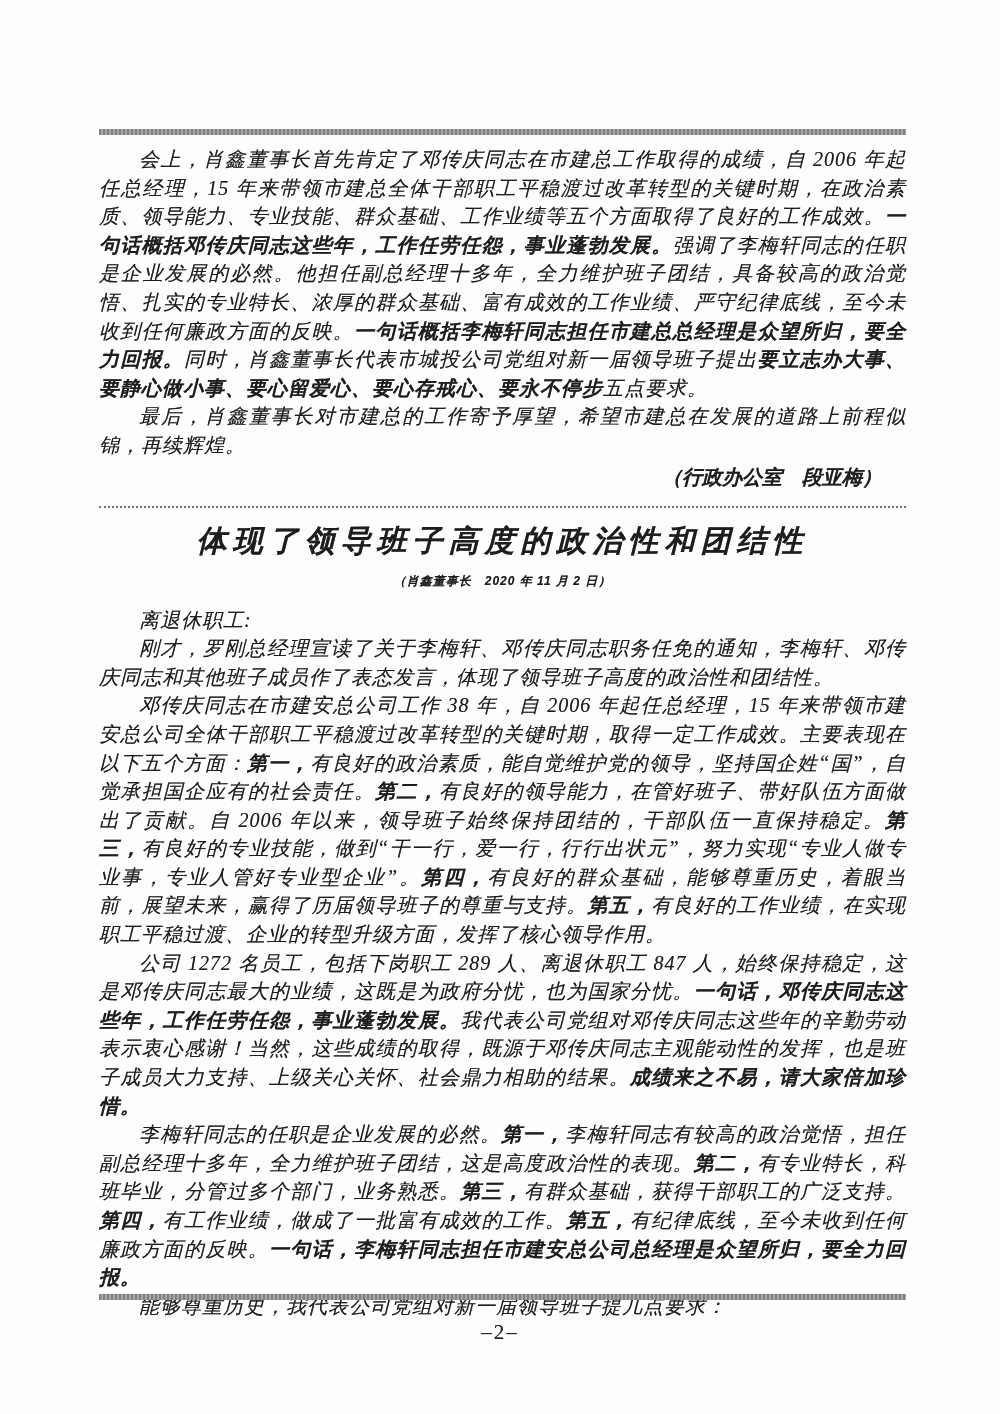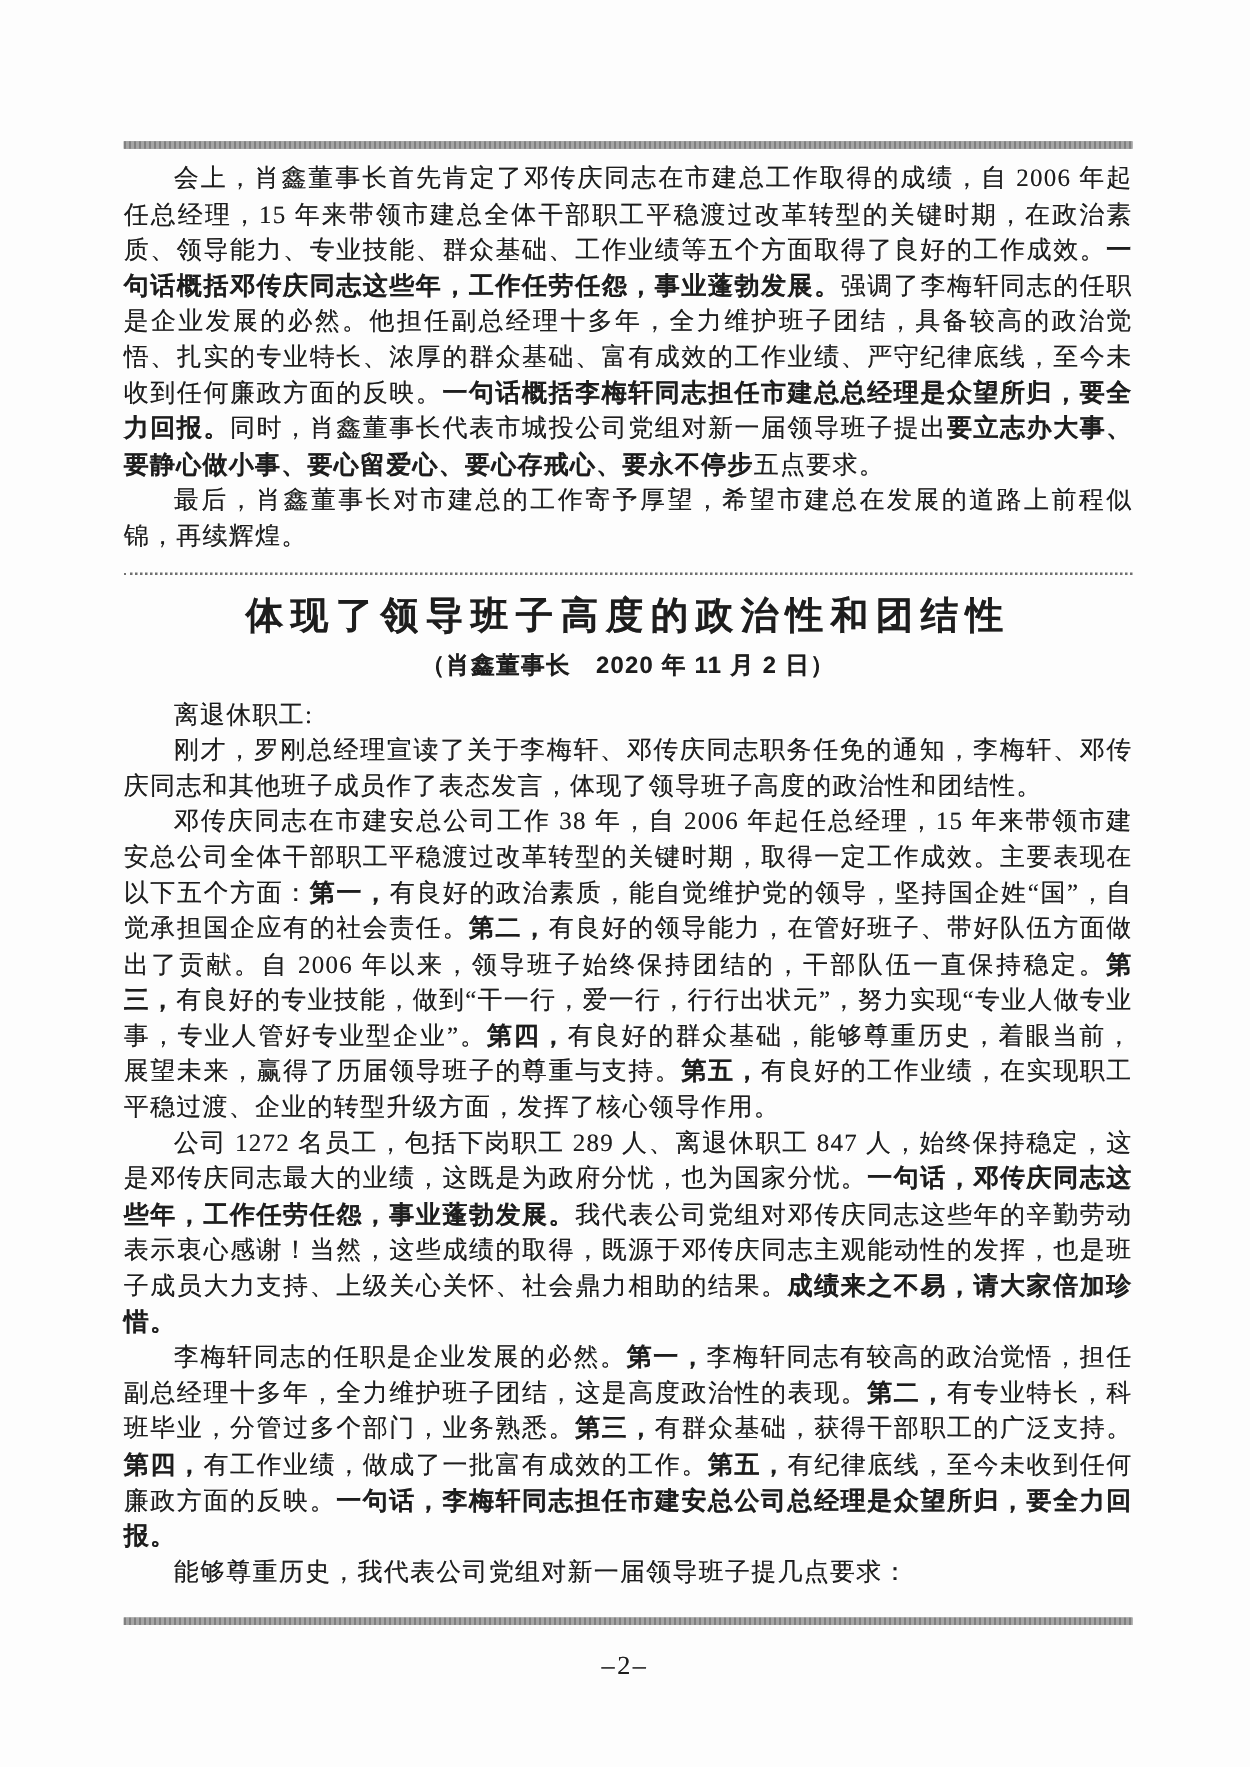--- a/index.html
+++ b/index.html
@@ -8,21 +8,21 @@
     position:relative;
     width:1000px; height:1414px;
     margin:0 auto;
     background:var(--bg,#fdfdfd);
     color:var(--text,#1d1d1d);
     font-family:"Liberation Serif","DejaVu Serif",serif;
     overflow:hidden;
     text-shadow:0 0 .5px rgba(25,25,25,.55);
   }
   .content {
-    position:absolute; left:99px; top:0; width:807px;
+    position:absolute; left:99px; top:16px; width:807px;font-style:italic;
   }
   .rule {
     height:6px;
     background-color:var(--rule,#8e8e8e);
     background-image:repeating-linear-gradient(90deg,#808080 0 2px,#a6a6a6 2px 4px);
   }
   .rule-top { margin-top:113px; }
   .rule-bottom { position:absolute; left:99px; width:807px; top:1294px; }
   .body {
     font-size:20px;
@@ -42,41 +42,42 @@
     margin-top:14px; height:0;
     border-top:2px dotted #6f6f6f;
   }
   .title {
     margin-top:12px;
     font-size:30px; line-height:42px; font-weight:bold;
     text-align:center; letter-spacing:6px;
   }
   .subtitle {
     margin-top:6px;
-    font-size:19px; line-height:26px; font-weight:bold;
+    font-size:12px; line-height:26px; font-weight:bold;
     font-family:"Liberation Sans","DejaVu Sans",sans-serif;
     text-align:center; letter-spacing:1px;
   }
   .salutation { margin-top:12px; }
   .page-number {
     position:absolute; top:1320px; left:0; width:100%;
     text-align:center; font-size:21px; letter-spacing:2px;
   }
 </style>
 </head>
 <body>
 
 <div class="page">
   <div class="content">
 
     <div class="rule rule-top"></div>
 
     <section>
       <p class="body first-para"><span>会上，肖鑫董事长首先肯定了邓传庆同志在市建总工作取得的成绩，自 2006 年起任总经理，15 年来带领市建总全体干部职工平稳渡过改革转型的关键时期，在政治素质、领导能力、专业技能、群众基础、工作业绩等五个方面取得了良好的工作成效。</span><span class="b">一句话概括邓传庆同志这些年，工作任劳任怨，事业蓬勃发展。</span><span>强调了李梅轩同志的任职是企业发展的必然。他担任副总经理十多年，全力维护班子团结，具备较高的政治觉悟、扎实的专业特长、浓厚的群众基础、富有成效的工作业绩、严守纪律底线，至今未收到任何廉政方面的反映。</span><span class="b">一句话概括李梅轩同志担任市建总总经理是众望所归，要全力回报。</span><span>同时，肖鑫董事长代表市城投公司党组对新一届领导班子提出</span><span class="b">要立志办大事、要静心做小事、要心留爱心、要心存戒心、要永不停步</span><span>五点要求。</span></p>
       <p class="body"><span>最后，肖鑫董事长对市建总的工作寄予厚望，希望市建总在发展的道路上前程似锦，再续辉煌。</span></p>
+      <p class="signature">（行政办公室　段亚梅）</p>
     </section>
 
     <div class="divider"></div>
 
     <section>
       <h1 class="title">体现了领导班子高度的政治性和团结性</h1>
       <p class="subtitle">（肖鑫董事长　2020 年 11 月 2 日）</p>
       <p class="body salutation">离退休职工:</p>
       <p class="body"><span>刚才，罗刚总经理宣读了关于李梅轩、邓传庆同志职务任免的通知，李梅轩、邓传庆同志和其他班子成员作了表态发言，体现了领导班子高度的政治性和团结性。</span></p>
       <p class="body"><span>邓传庆同志在市建安总公司工作 38 年，自 2006 年起任总经理，15 年来带领市建安总公司全体干部职工平稳渡过改革转型的关键时期，取得一定工作成效。主要表现在以下五个方面：</span><span class="b">第一，</span><span>有良好的政治素质，能自觉维护党的领导，坚持国企姓“国”，自觉承担国企应有的社会责任。</span><span class="b">第二，</span><span>有良好的领导能力，在管好班子、带好队伍方面做出了贡献。自 2006 年以来，领导班子始终保持团结的，干部队伍一直保持稳定。</span><span class="b">第三，</span><span>有良好的专业技能，做到“干一行，爱一行，行行出状元”，努力实现“专业人做专业事，专业人管好专业型企业”。</span><span class="b">第四，</span><span>有良好的群众基础，能够尊重历史，着眼当前，展望未来，赢得了历届领导班子的尊重与支持。</span><span class="b">第五，</span><span>有良好的工作业绩，在实现职工平稳过渡、企业的转型升级方面，发挥了核心领导作用。</span></p>

